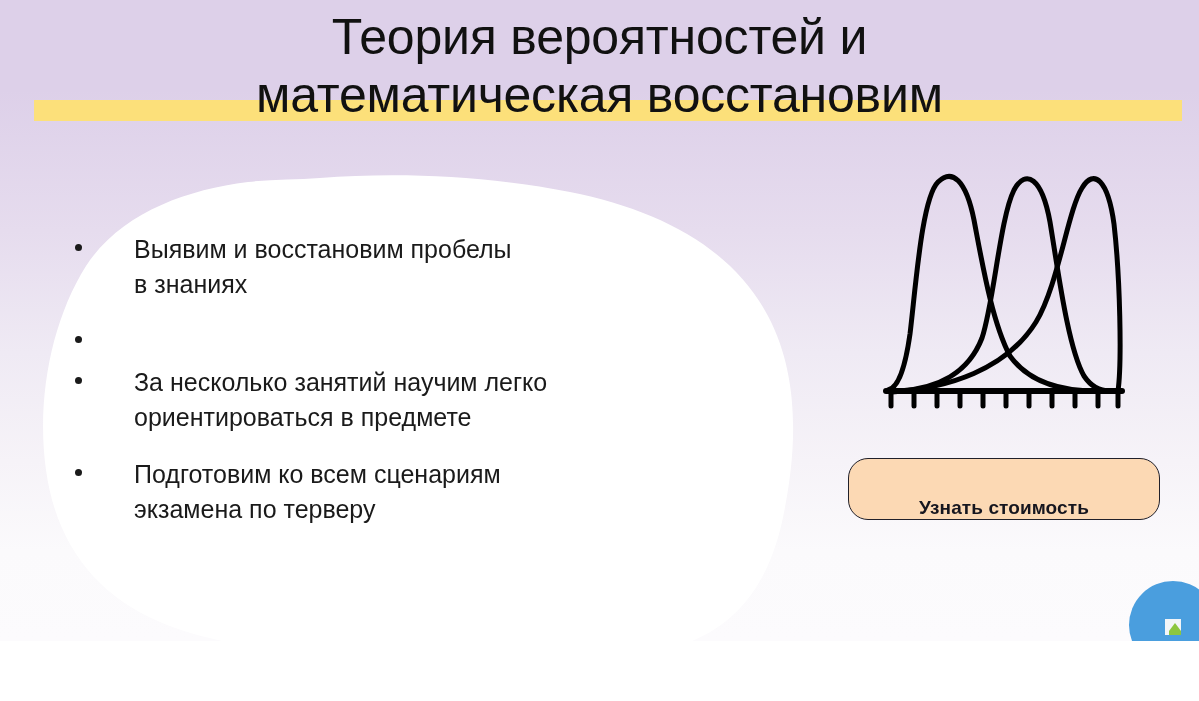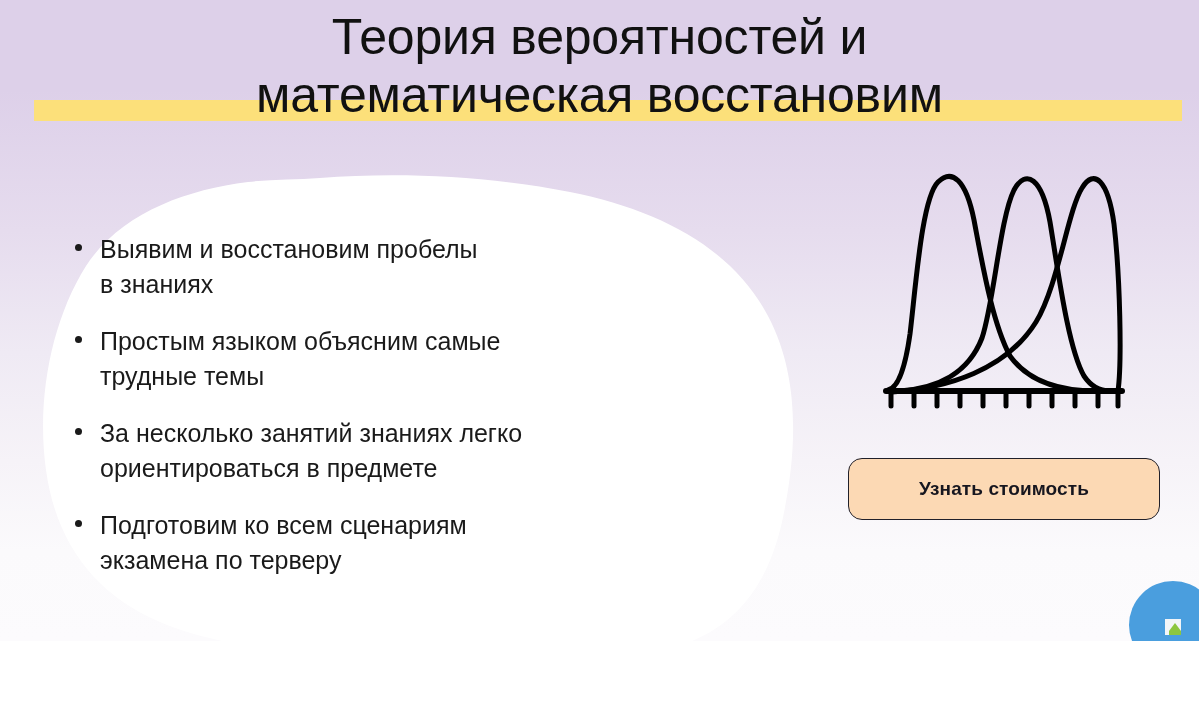--- a/index.html
+++ b/index.html
@@ -60,20 +60,21 @@
   .bullets {
     position:absolute;
     left:75px; top:232px;
     width:680px;
     z-index:5;
   }
   .bullet-item {
     display:flex;
     align-items:flex-start;
     margin-bottom:22px;
+    gap:34px;
   }
   .bullet-item:last-child { margin-bottom:8px; }
   .bullet-dot {
     flex:0 0 auto;
     width:7px; height:7px;
     border-radius:50%;
     background:#1a1a1a;
     margin:12px 18px 0 0;
   }
   .bullet-text {
@@ -93,23 +94,23 @@
   }
   .curves svg { display:block; width:252px; height:250px; }
 
   
   .cta-button {
     position:absolute;
     left:848px; top:458px;
     width:312px; height:62px;
     background:#fcd9b4;
     border:1.6px solid #20202a;
-    border-radius:14px;
+    border-radius:20px;
     display:flex;
-    align-items:center;
+    align-items:flex-end;
     justify-content:center;
     cursor:pointer;
     z-index:6;
   }
   .cta-label {
     font-size:19px;
     font-weight:600;
     color:#16161f;
     letter-spacing:0.1px;
   }
@@ -152,26 +153,24 @@
   </div>
 
   <div class="bullets">
     <div class="bullet-item">
       <span class="bullet-dot"></span>
       <span class="bullet-text">Выявим и восстановим пробелы
 в знаниях</span>
     </div>
     <div class="bullet-item">
       <span class="bullet-dot"></span>
-      <span class="bullet-text">Простым языком объясним самые
-трудные темы</span>
-    </div>
-    <div class="bullet-item">
-      <span class="bullet-dot"></span>
-      <span class="bullet-text">За несколько занятий знаниях легко
+    </div>
+    <div class="bullet-item">
+      <span class="bullet-dot"></span>
+      <span class="bullet-text">За несколько занятий научим легко
 ориентироваться в предмете</span>
     </div>
     <div class="bullet-item">
       <span class="bullet-dot"></span>
       <span class="bullet-text">Подготовим ко всем сценариям
 экзамена по терверу</span>
     </div>
   </div>
 
   <div class="curves">

